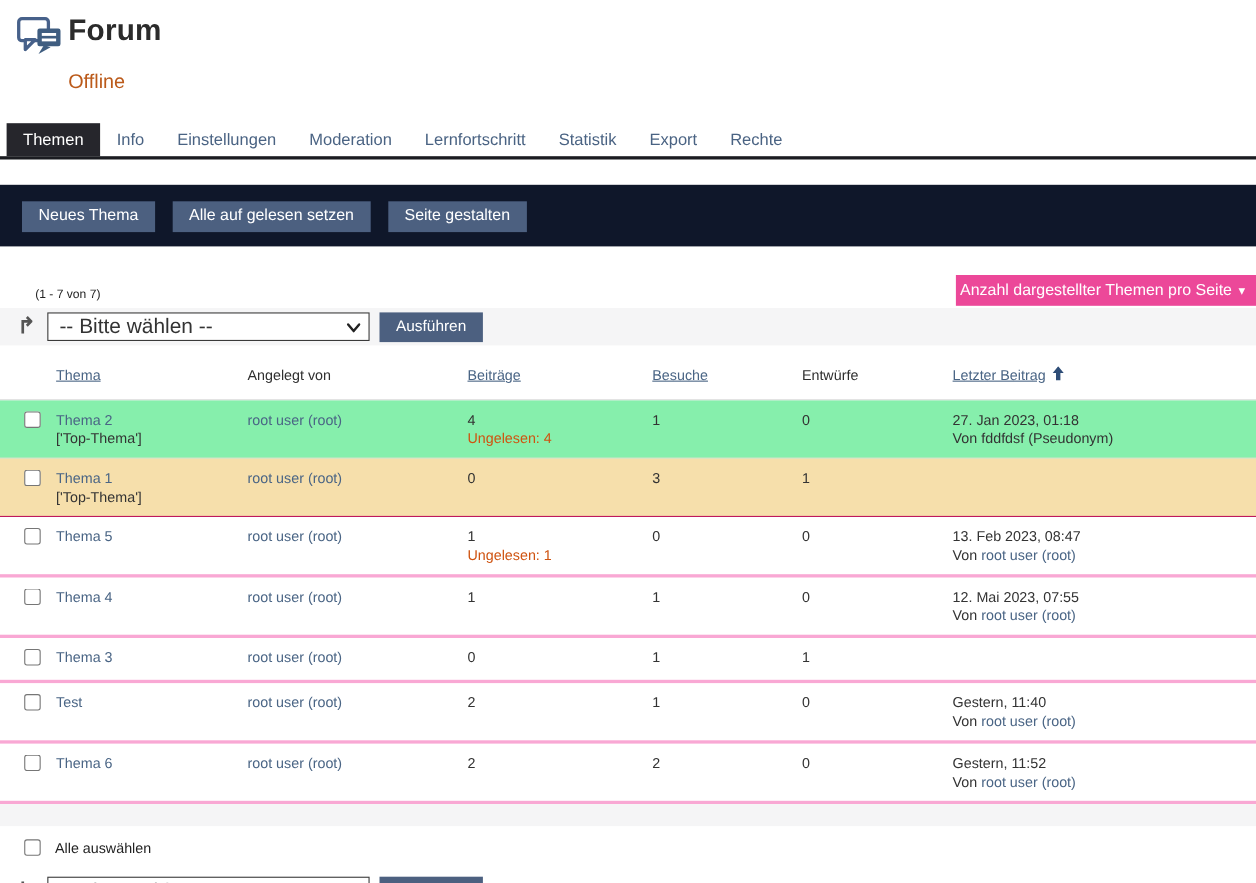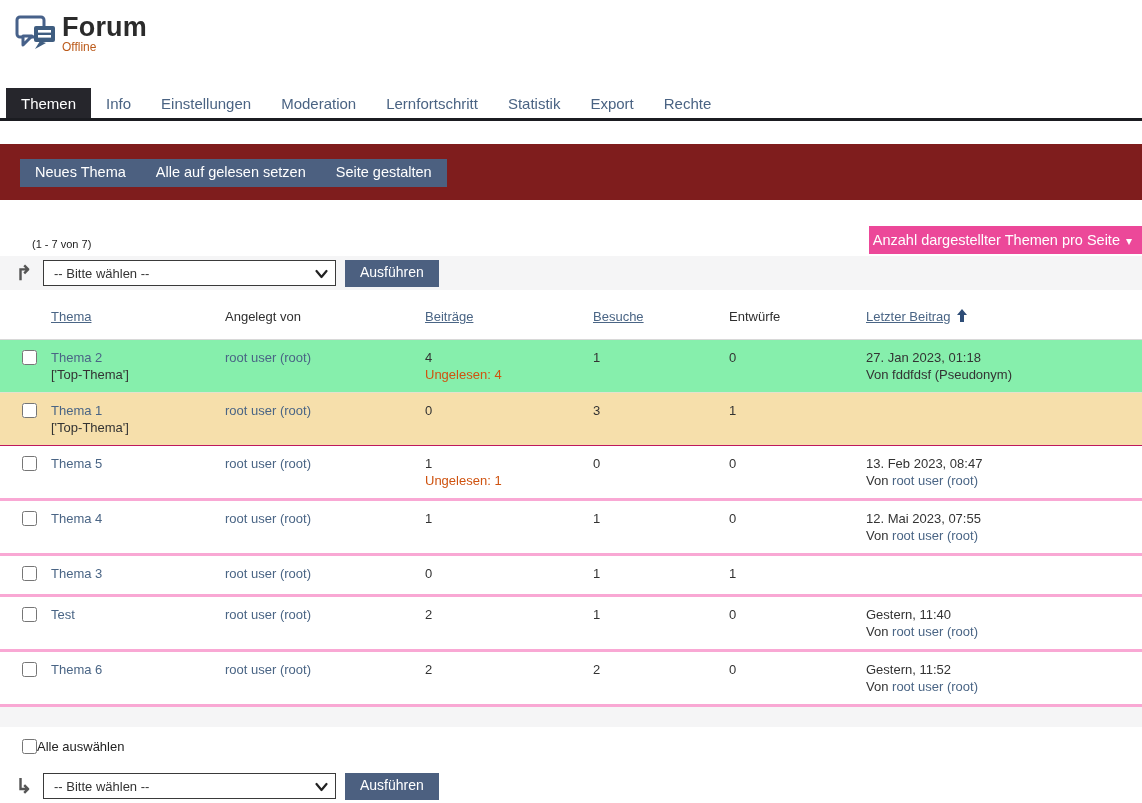--- a/index.html
+++ b/index.html
@@ -7,45 +7,45 @@
   body {
     width:1142px; height:803px;
     font-family:"Liberation Sans", sans-serif;
     background:#ffffff; color:#333;
     overflow:hidden; font-size:13px;
   }
   
   .page-header { padding:12px 0 0 17px; position:relative; height:76px; }
   .hdr-icon { position:absolute; left:14px; top:14px; }
   .page-title { position:absolute; left:62px; top:12px; font-size:27px; font-weight:700; color:#2b2b2b; letter-spacing:0.2px; }
-  .page-status { position:absolute; left:62px; top:40px; font-size:12px; color:#bb5a1a; }
+  .page-status { position:absolute; left:62px; top:64px; font-size:18px; color:#bb5a1a; }
   
   .tabbar { display:flex; align-items:stretch; border-bottom:3px solid #1b1c21; padding-left:6px; margin-top:12px; }
-  .tab { padding:7px 15px 6px 15px; font-size:15px; color:#4a6383; cursor:pointer; }
+  .tab { padding:7px 15px 6px 15px; font-size:15px; color:#4a6383; cursor:pointer;margin-top:24px; }
   .tab.active { background:#26262c; color:#ffffff; }
   
-  .toolbar { background:#7f1d1d; margin-top:23px; height:56px; padding:15px 0 0 20px; display:flex; }
+  .toolbar { background:#0f172a; margin-top:23px; height:56px; padding:15px 0 0 20px; display:flex; gap:16px; }
   .btn { background:#4c6080; color:#fff; border:none; font-family:inherit;
          font-size:14.5px; padding:4px 15px 6px 15px; height:28px; cursor:pointer; }
   
   .pagerow { display:flex; justify-content:space-between; align-items:flex-end; margin-top:26px; }
   .pagecount { font-size:11px; color:#222; margin-left:32px; margin-bottom:4px; }
   .perpage-btn { background:#ec4899; color:#fff; border:none; font-family:inherit;
                  font-size:14.5px; padding:5px 10px 6px 4px; height:28px; cursor:pointer; }
   .perpage-btn .caret { font-size:12px; margin-left:6px; }
   
   .bulkbar { display:flex; align-items:center; height:34px; padding-left:14px; gap:9px; }
   .bulkbar.top { background:#f5f5f6; margin-top:2px; }
   .bulkbar.bottom { background:#ffffff; margin-top:5px; }
   .corner-arrow { font-size:20px; color:#555; font-weight:700; line-height:1; width:20px; text-align:center; }
   .selectwrap { position:relative; width:293px; height:26px; }
   .selectwrap select {
     appearance:none; -webkit-appearance:none; width:100%; height:100%;
     border:1.5px solid #3a3a3a; background:#fff; font-family:inherit;
-    font-size:13px; color:#333; padding:0 24px 0 10px; border-radius:0;
+    font-size:19px; color:#333; padding:0 24px 0 10px; border-radius:0;
   }
   .selectwrap .chev { position:absolute; right:8px; top:7px; pointer-events:none; }
   .btn.exec { font-size:14px; height:27px; padding:3px 15px 5px 15px; }
   
   .ftable { width:100%; margin-top:4px; }
   .frow { display:grid; grid-template-columns:29px 174px 200px 168px 136px 137px auto;
           padding:9px 0 9px 22px; border-bottom:3px solid #f9a8d4; align-items:start; }
   .frow.head { padding-top:14px; padding-bottom:13px; border-bottom:1px solid #d8d8d8; font-size:14px; }
   .frow.head .col-sort { color:#4a6585; cursor:pointer;text-decoration:underline; }
   .frow.head .col-plain { color:#2f2f2f; }
@@ -53,21 +53,21 @@
   .hl-dark  { background:#f6dfab; border-bottom:1px solid #be185d; }
   .cell { line-height:17px; font-size:13px; }
   .link { color:#4a6585; text-decoration:none; cursor:pointer; }
   .plainname { color:#333; }
   .tagline { color:#333; }
   .unread { color:#cf5310; }
   .cb { width:15px; height:15px; margin:1px 0 0 0; accent-color:#4c6080; cursor:pointer; }
   .sorticon { margin-left:5px; vertical-align:-1px; }
   
   .endstrip { background:#f5f5f6; height:20px; margin-top:0; }
-  .selectall { display:flex; align-items:center; gap:0; padding:11px 0 10px 22px; }
+  .selectall { display:flex; align-items:center; gap:13px; padding:11px 0 10px 22px; }
   .selectall label { font-size:13px; color:#222; cursor:pointer; }
   .pagecount.bottom { margin-top:8px; margin-bottom:0; }
 </style>
 </head>
 <body>
 
 
 
 
 <div class="page-header">

